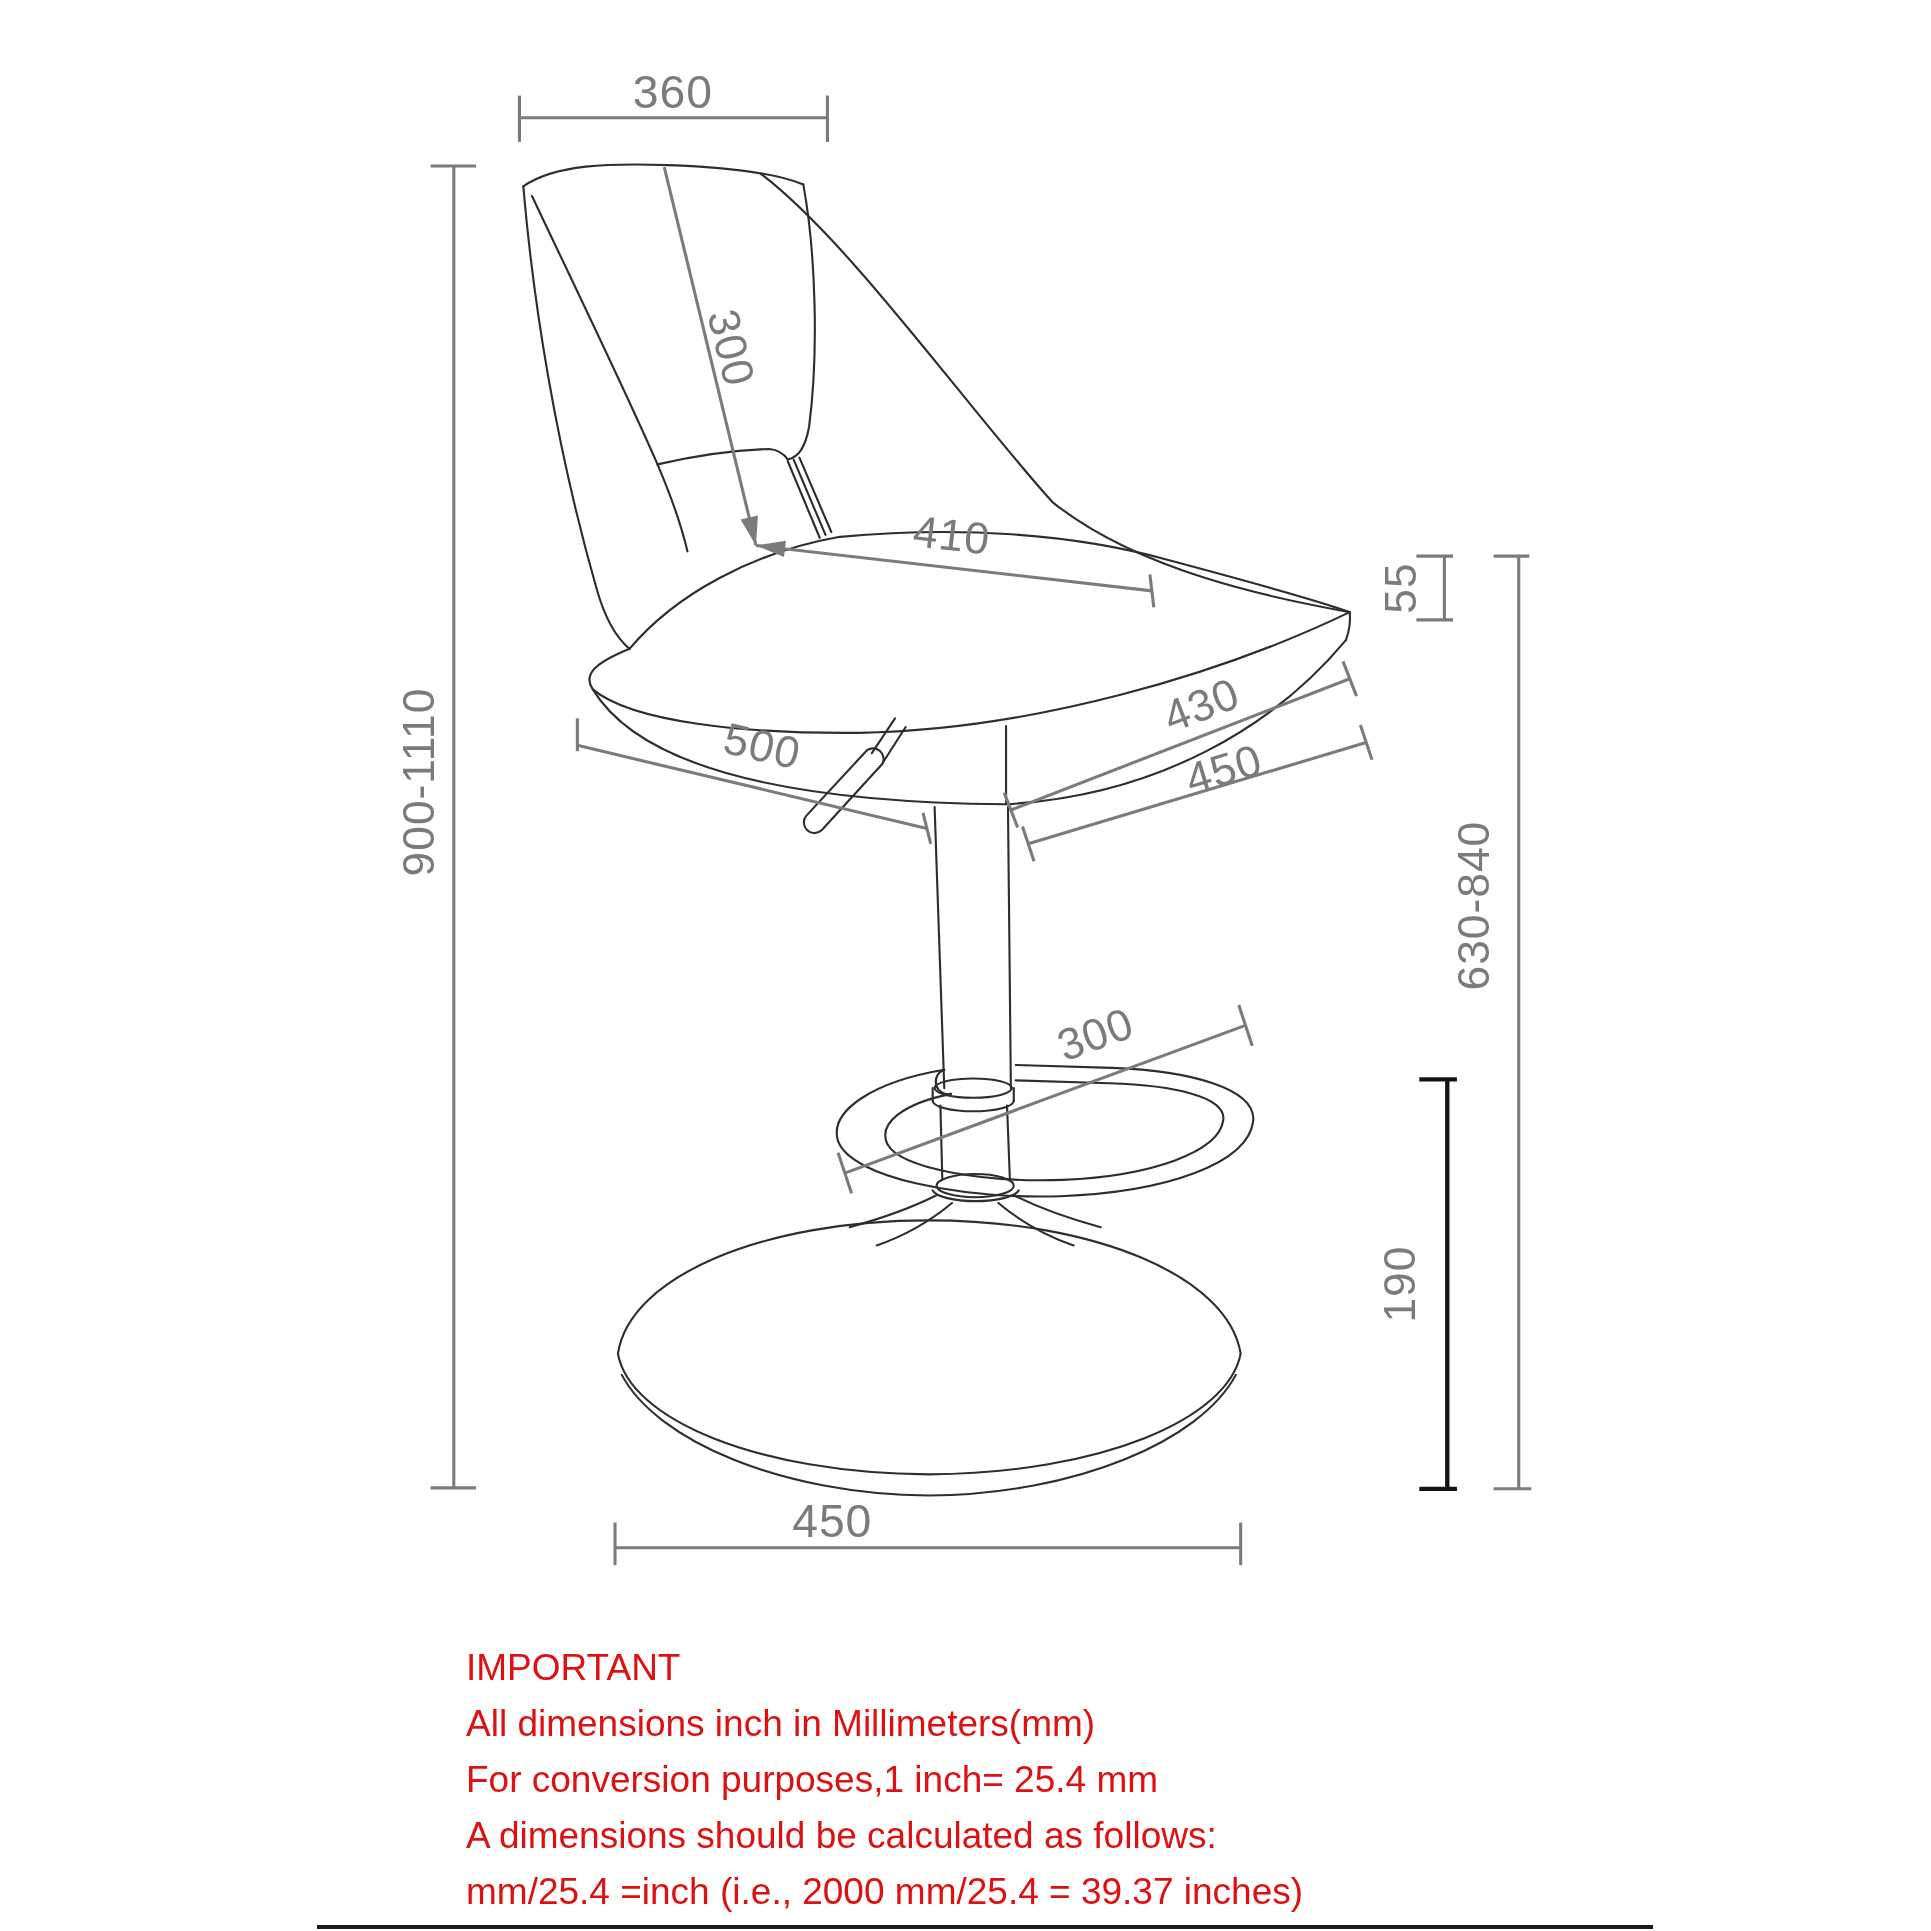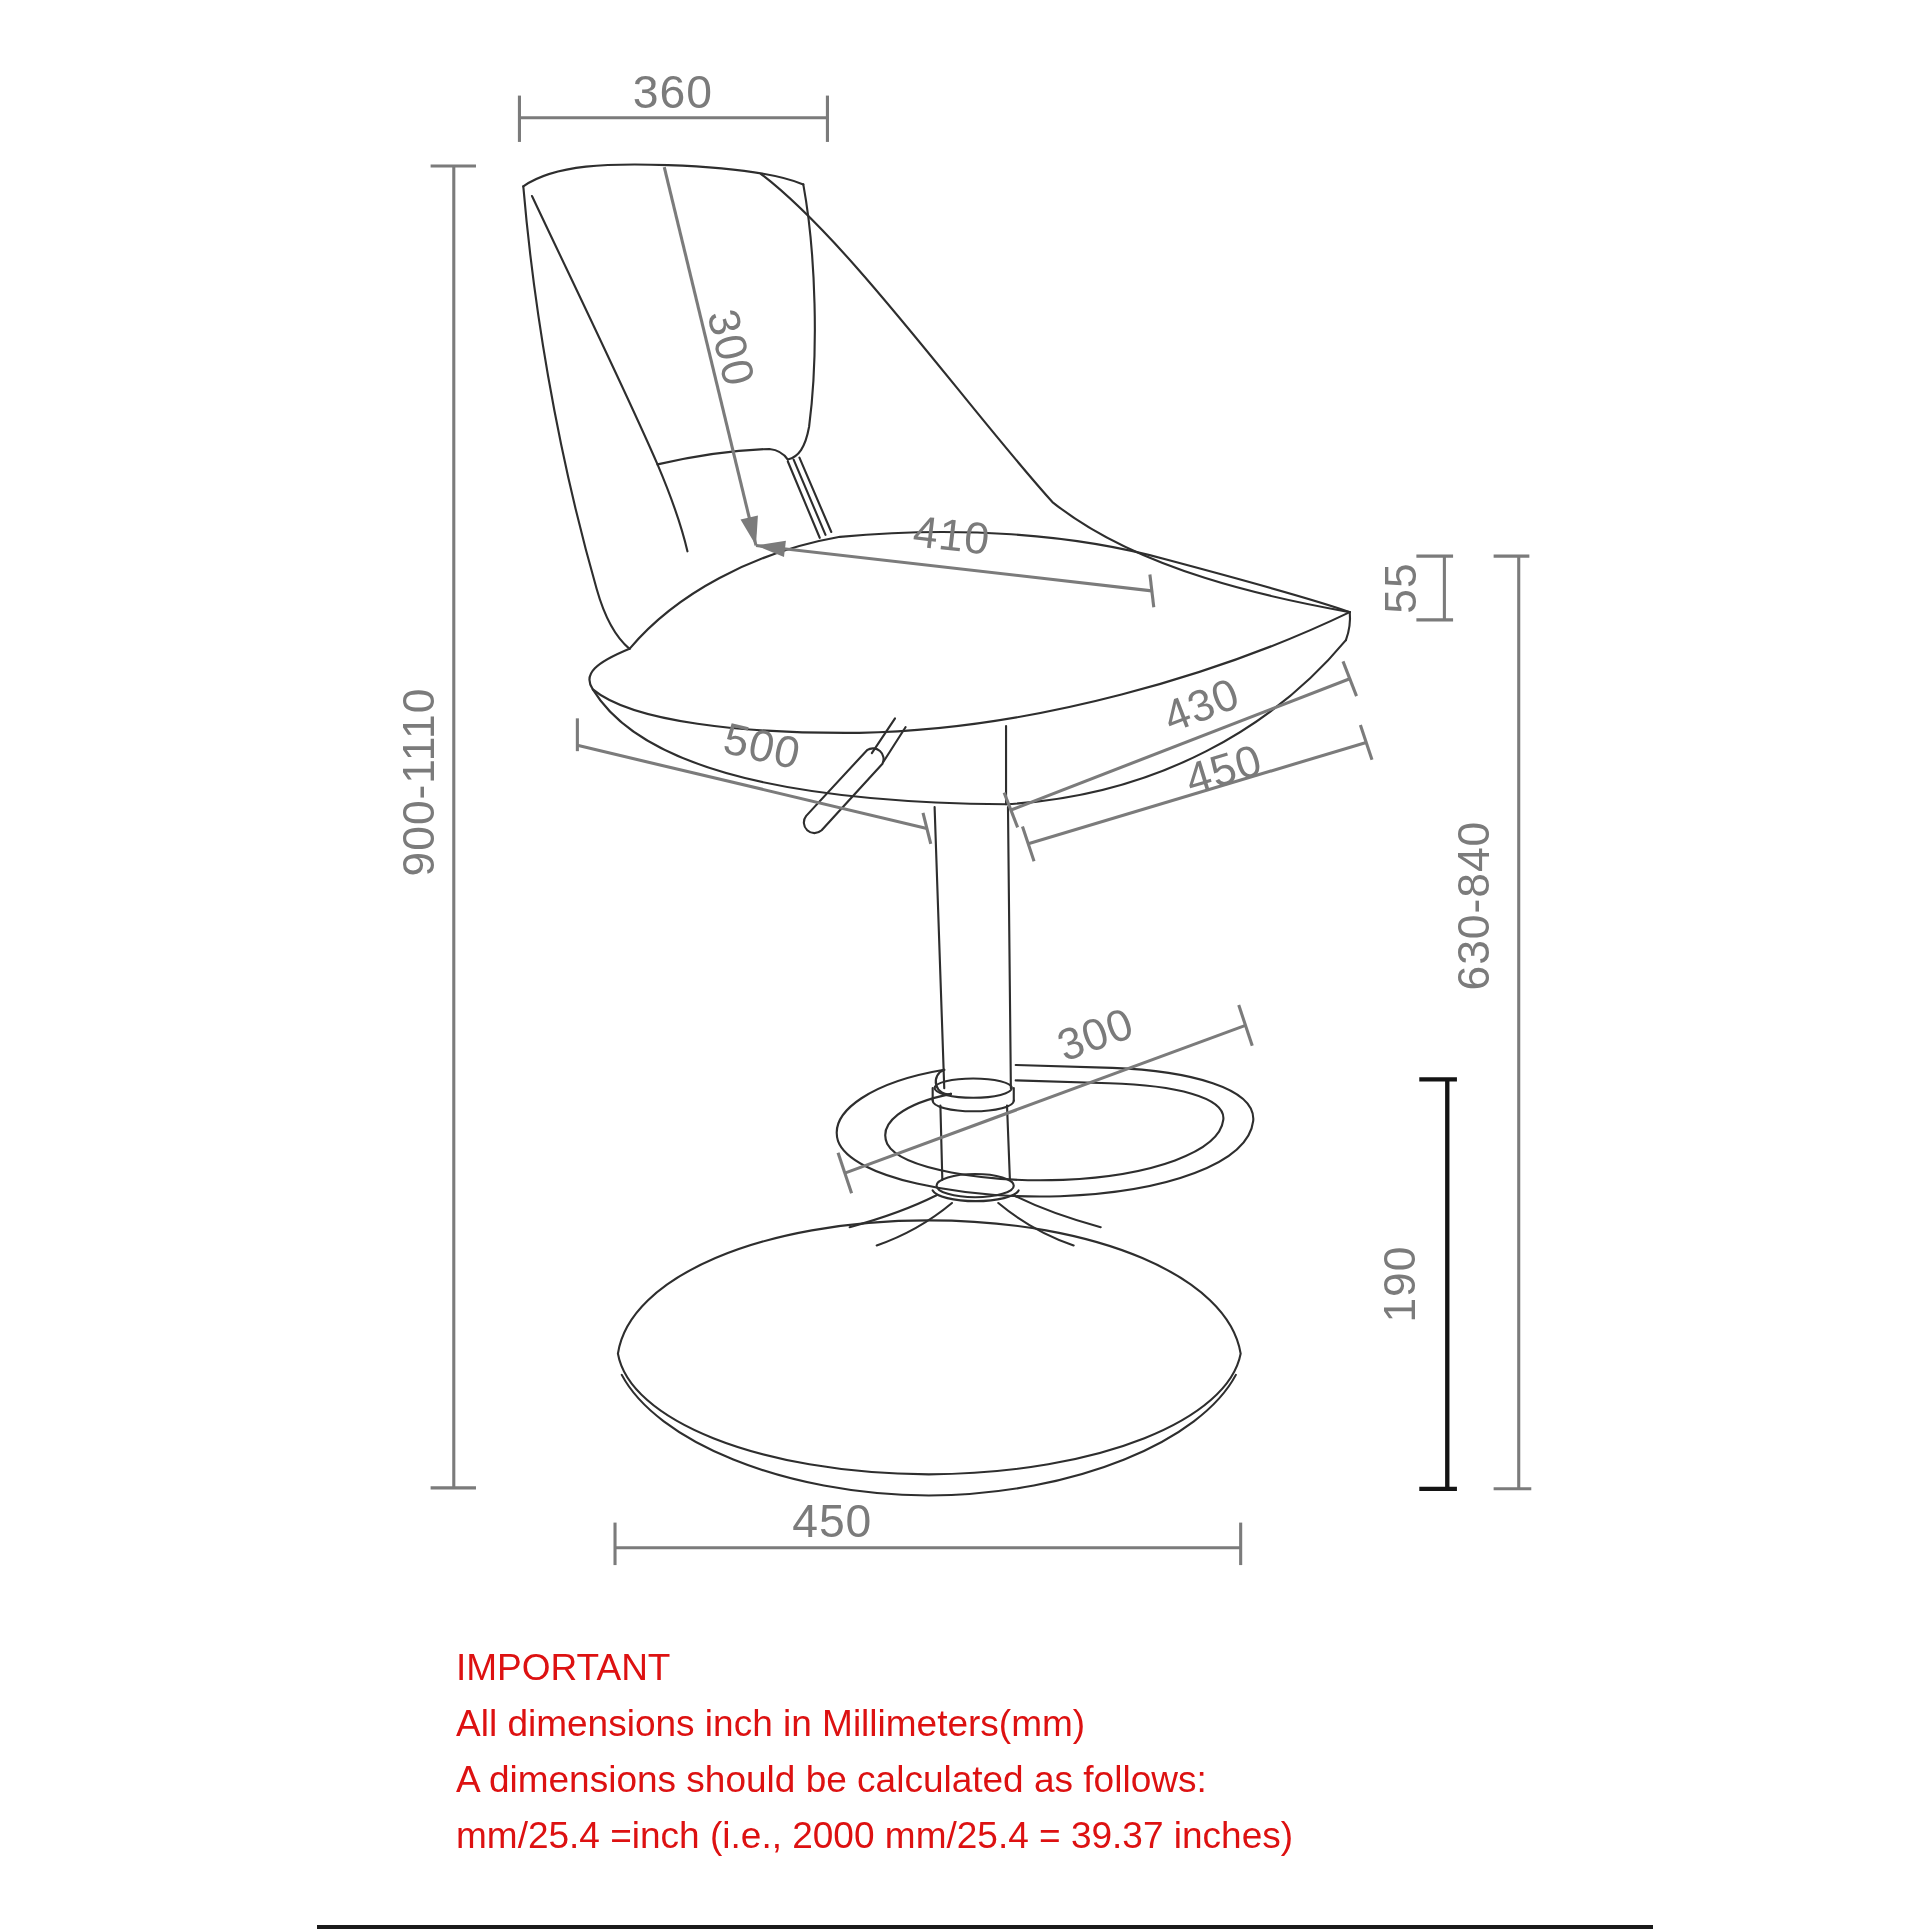--- a/index.html
+++ b/index.html
@@ -5,21 +5,21 @@
   html,body{margin:0;padding:0;background:#ffffff;}
   body{width:1931px;height:1931px;position:relative;font-family:"Liberation Sans",sans-serif;}
   #stage{position:absolute;left:0;top:0;width:1530px;height:1931px;}
   svg{position:absolute;left:0;top:0;}
   .outline{stroke:#2e2e2e;stroke-width:2.2;fill:none;stroke-linecap:round;stroke-linejoin:round;}
   .dim{stroke:#7b7b7b;stroke-width:3.2;fill:none;stroke-linecap:butt;}
   .dimdark{stroke:#141414;stroke-width:4.5;fill:none;}
   .dimtext{fill:#7b7b7b;stroke:none;font-size:46px;letter-spacing:1px;}
   .dimtext.big{font-size:48px;}
   .arrow{fill:#7b7b7b;stroke:none;}
-  .notes{position:absolute;left:456px;top:1640px;color:#dd1111;font-size:37px;line-height:56px;white-space:nowrap;}
+  .notes{position:absolute;left:466px;top:1640px;color:#dd1111;font-size:37px;line-height:56px;white-space:nowrap;}
   .notes div{margin:0;}
   .bottom-rule{position:absolute;left:317px;top:1925px;width:1336px;height:3.9px;background:#1a1a1a;}
 </style>
 </head>
 <body>
 
 <div id="stage">
 <svg width="1931" height="1931" viewBox="0 0 2000 2000">
 
   <g class="outline">
@@ -148,19 +148,20 @@
     <line class="dim" x1="637" y1="1603" x2="1285" y2="1603"></line>
     <line class="dim" x1="637" y1="1577" x2="637" y2="1621"></line>
     <line class="dim" x1="1285" y1="1577" x2="1285" y2="1621"></line>
     <text class="dimtext big" x="862" y="1592" text-anchor="middle">450</text>
   </g>
 </svg>
 
   <div class="notes">
     <div>IMPORTANT</div>
     <div>All dimensions inch in Millimeters(mm)</div>
+    <div>For conversion purposes,1 inch= 25.4 mm</div>
     <div>A dimensions should be calculated as follows:</div>
     <div>mm/25.4 =inch (i.e., 2000 mm/25.4 = 39.37 inches)</div>
   </div>
 
   <div class="bottom-rule"></div>
 </div>
 
 
 </body></html>

